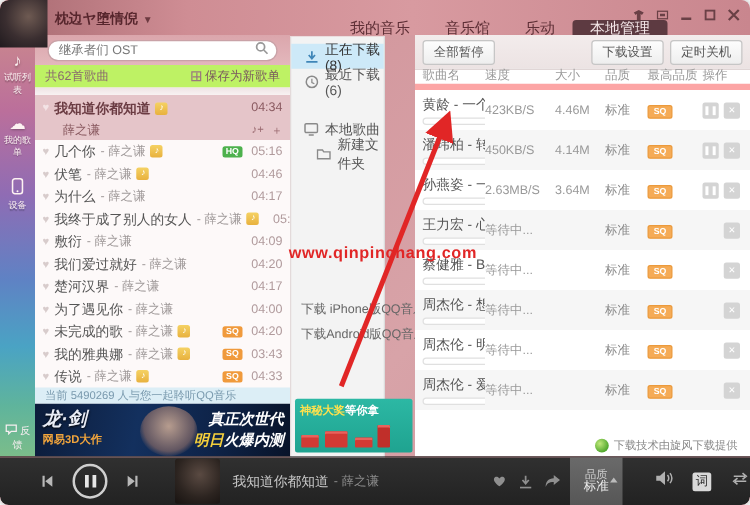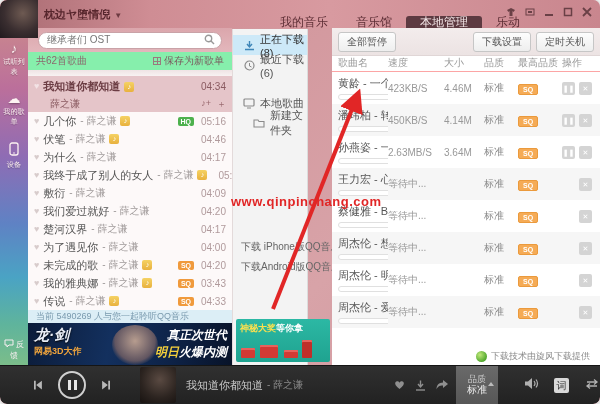--- a/index.html
+++ b/index.html
@@ -24,21 +24,21 @@
       background:linear-gradient(180deg,#c9868e 0%,#bb6f9b 18%,#8f6cb4 38%,#5f82c4 58%,#4aa3c4 74%,#5fb49c 88%,#7bbd8a 100%);}
   .rail-item{margin-top:14px;text-align:center;color:#fdf2f2;cursor:pointer;}
   .rail-item .glyph{font-size:13px;line-height:14px;display:block;text-shadow:0 1px 2px rgba(0,0,0,.3);}
   .rail-item .lbl{display:block;font-size:8px;transform:scale(.9);color:#fbeff0;text-shadow:0 1px 1px rgba(0,0,0,.3);}
   .rail-feedback{position:absolute;bottom:4px;left:0;width:28px;text-align:center;color:#f6eef0;font-size:8px;cursor:pointer;}
   
   .left-panel{position:absolute;left:28px;top:28px;width:204px;height:337px;background:#fdf9f9;display:flex;flex-direction:column;}
   .search-strip{height:24px;background:linear-gradient(180deg,#dba6ac,#e3b7bc);display:flex;align-items:center;padding:0 10px;}
   .search-box{flex:1;height:17px;background:#fff;border:1px solid #c9a2a7;border-radius:9px;display:flex;align-items:center;padding:0 6px;}
   .search-box input{flex:1;border:none;outline:none;font-size:10px;color:#777;background:transparent;font-family:inherit;}
-  .count-row{height:18px;display:flex;align-items:center;padding:0 8px;background:#86efac;font-size:10px;color:#8a6a6e;}
+  .count-row{height:18px;display:flex;align-items:center;padding:0 8px;background:#bef264;font-size:10px;color:#8a6a6e;}
   .count-row .spacer{flex:1;}
   .save-link{display:flex;align-items:center;gap:3px;color:#7a5a5e;cursor:pointer;}
   .grid-ico{width:8px;height:8px;border:1px solid #9a7a7e;position:relative;}
   .grid-ico::before{content:"";position:absolute;left:3px;top:0;bottom:0;width:1px;background:#9a7a7e;}
   .grid-ico::after{content:"";position:absolute;top:3px;left:0;right:0;height:1px;background:#9a7a7e;}
   .partial-row{height:6px;overflow:hidden;background:linear-gradient(180deg,#efe3e4,#f8f2f2);}
   .cur-row{height:36px;background:#e5c5c9;padding:3px 6px 0 6px;position:relative;cursor:pointer;}
   .cur-line1{display:flex;align-items:center;gap:4px;}
   .cur-title{font-size:11px;font-weight:bold;color:#6b3c43;}
   .cur-time{margin-left:auto;font-size:10px;color:#8a5a60;}
@@ -83,21 +83,21 @@
   .nav-item .nico{width:12px;height:12px;flex:none;display:flex;align-items:center;justify-content:center;}
   .nav-gap{height:18px;}
   .nav-item.indent{padding-left:20px;}
   .app-links{margin-top:104px;}
   .app-link{font-size:10px;color:#666;padding:3px 0 3px 8px;cursor:pointer;white-space:nowrap;}
   
   .right-panel{position:absolute;left:332px;top:28px;width:268px;height:337px;background:#fff;display:flex;flex-direction:column;}
   .dl-toolbar{height:28px;background:linear-gradient(180deg,#f3ecec,#ece3e3);display:flex;align-items:center;padding:0 6px;gap:5px;border-bottom:1px solid #e0d6d6;}
   .tb-btn{font-size:10px;color:#555;background:linear-gradient(180deg,#fdfdfd,#eeeeee);border:1px solid #c6c6c6;border-radius:3px;padding:2px 8px;cursor:pointer;white-space:nowrap;}
   .tb-spacer{flex:1;}
-  .dl-header{height:16px;display:flex;align-items:flex-start;font-size:10px;color:#999;border-bottom:1px solid #fca5a5;}
+  .dl-header{height:16px;display:flex;align-items:flex-end;font-size:10px;color:#999;border-bottom:5px solid #fca5a5;}
   .col-name{flex:1;padding-left:6px;overflow:hidden;}
   .col-speed{width:56px;flex:none;}
   .col-size{width:40px;flex:none;}
   .col-quality{width:34px;flex:none;}
   .col-maxq{width:44px;flex:none;}
   .col-actions{width:38px;flex:none;display:flex;gap:4px;align-items:center;}
   .dl-rows{flex:1;overflow:hidden;}
   .dl-row{height:32px;display:flex;align-items:center;font-size:11px;color:#555;}
   .dl-row:nth-child(even){background:#f6f6f6;}
   .dl-name{display:flex;flex-direction:column;justify-content:center;gap:3px;}
@@ -147,22 +147,22 @@
 </head>
 <body>
 
 <div id="app">
 
   <div class="titlebar">
     <div class="username"><span>枕边ヤ堕情倪</span><span class="uname-caret">▼</span></div>
     <div class="tabs">
       <div class="tab">我的音乐</div>
       <div class="tab">音乐馆</div>
+      <div class="tab">乐动</div>
       <div class="tab active">本地管理</div>
-      <div class="tab">乐动</div>
     </div>
     <div class="winctl">
       <span>
           <svg width="10" height="10" viewBox="0 0 10 10">
             <path d="M5 1 L9 3 L7.5 5 L6.5 4 L6.5 9 L3.5 9 L3.5 4 L2.5 5 L1 3 Z" fill="#6a4046"></path>
           </svg>
         </span>
       <span>
           <svg width="10" height="10" viewBox="0 0 10 10">
             <rect x="1" y="2" width="8" height="6" fill="none" stroke="#6a4046"></rect>

